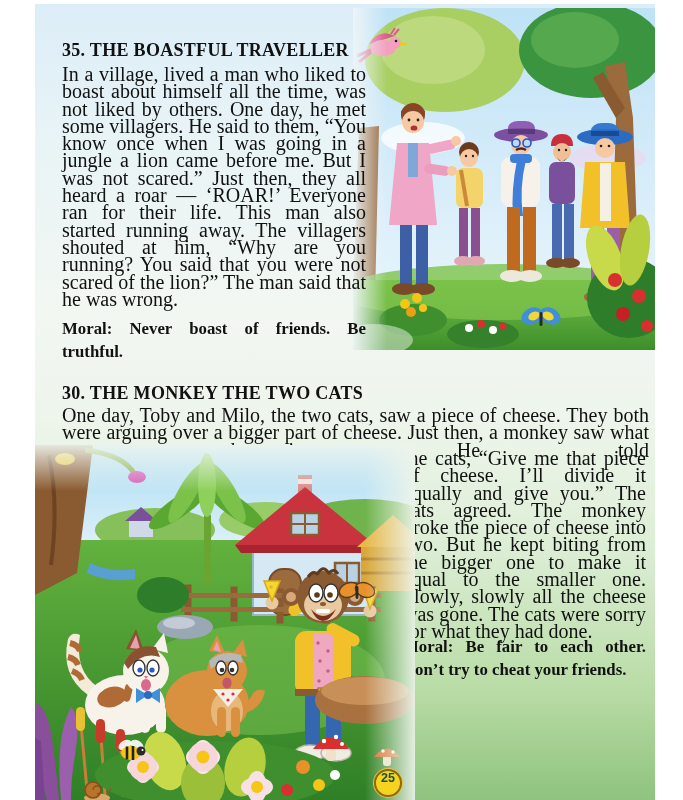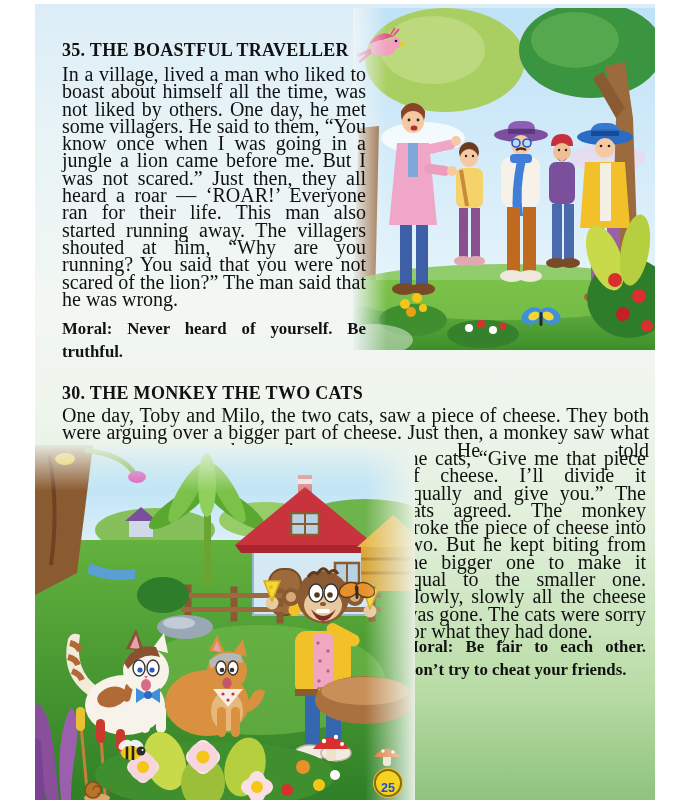--- a/index.html
+++ b/index.html
@@ -15,22 +15,22 @@
   p.moral-text{margin:9px 0 0 0;font-size:16.8px;line-height:23px;font-weight:bold;text-align:justify;}
   
   .s36-title{position:absolute;left:27px;top:379px;}
   .s36-intro{position:absolute;left:27px;top:403px;width:587px;}
   .s36-intro p{text-align:justify;text-align-last:justify;}
   .illus2{position:absolute;left:0;top:441px;width:380px;height:355px;}
   .s36-body{position:absolute;left:368px;top:446px;width:243px;}
   .s36-moral{position:absolute;left:368px;top:622px;width:243px;}
   .page-badge{position:absolute;left:339px;top:765px;width:24px;height:24px;border-radius:50%;
       background:#f6d321;border:2px solid #8a6a10;box-shadow:0 0 0 1px #e8c23a;
-      display:flex;align-items:flex-end;justify-content:center;
-      font-family:"Liberation Sans",sans-serif;font-weight:bold;font-size:12.5px;color:#1d4ed8;}
+      display:flex;align-items:flex-start;justify-content:center;
+      font-family:"Liberation Sans",sans-serif;font-weight:bold;font-size:12.5px;color:#14532d;}
 </style>
 </head>
 <body>
 
 <div class="page">
   <div class="content">
 
     <svg class="illus1" viewBox="0 0 302 342">
       <defs>
         <linearGradient id="sky1" x1="0" y1="0" x2="0" y2="1">
@@ -177,21 +177,21 @@
         <ellipse cx="-7" cy="-4" rx="6" ry="4" fill="#f5d733" transform="rotate(-25 -7 -4)"></ellipse>
         <ellipse cx="7" cy="-4" rx="6" ry="4" fill="#f5d733" transform="rotate(25 7 -4)"></ellipse>
         <rect x="-1.5" y="-8" width="3" height="14" rx="1.5" fill="#2a2a2a"></rect>
       </g>
       <rect width="34" height="342" fill="url(#fadeL)"></rect>
     </svg>
 
     <div class="s35-text">
       <h2 class="story-title">35. THE BOASTFUL TRAVELLER</h2>
       <p class="body-text">In a village, lived a man who liked to boast about himself all the time, was not liked by others. One day, he met some villagers. He said to them, “You know once when I was going in a jungle a lion came before me. But I was not scared.” Just then, they all heard a roar — ‘ROAR!’ Everyone ran for their life. This man also started running away. The villagers shouted at him, “Why are you running? You said that you were not scared of the lion?” The man said that he was wrong.</p>
-      <p class="moral-text">Moral: Never heard of yourself. Be truthful.</p>
+      <p class="moral-text">Moral: Never boast of friends. Be truthful.</p>
     </div>
 
     <div class="s36-title">
       <h2 class="story-title">30. THE MONKEY THE TWO CATS</h2>
     </div>
     <div class="s36-intro">
       <p class="body-text">One day, Toby and Milo, the two cats, saw a piece of cheese. They both were arguing over a bigger part of cheese. Just then, a monkey saw what was happening. He told</p>
     </div>
     <div class="s36-body">
       <p class="body-text">the cats, “Give me that piece of cheese. I’ll divide it equally and give you.” The cats agreed. The monkey broke the piece of cheese into two. But he kept biting from the bigger one to make it equal to the smaller one. Slowly, slowly all the cheese was gone. The cats were sorry for what they had done.</p>

